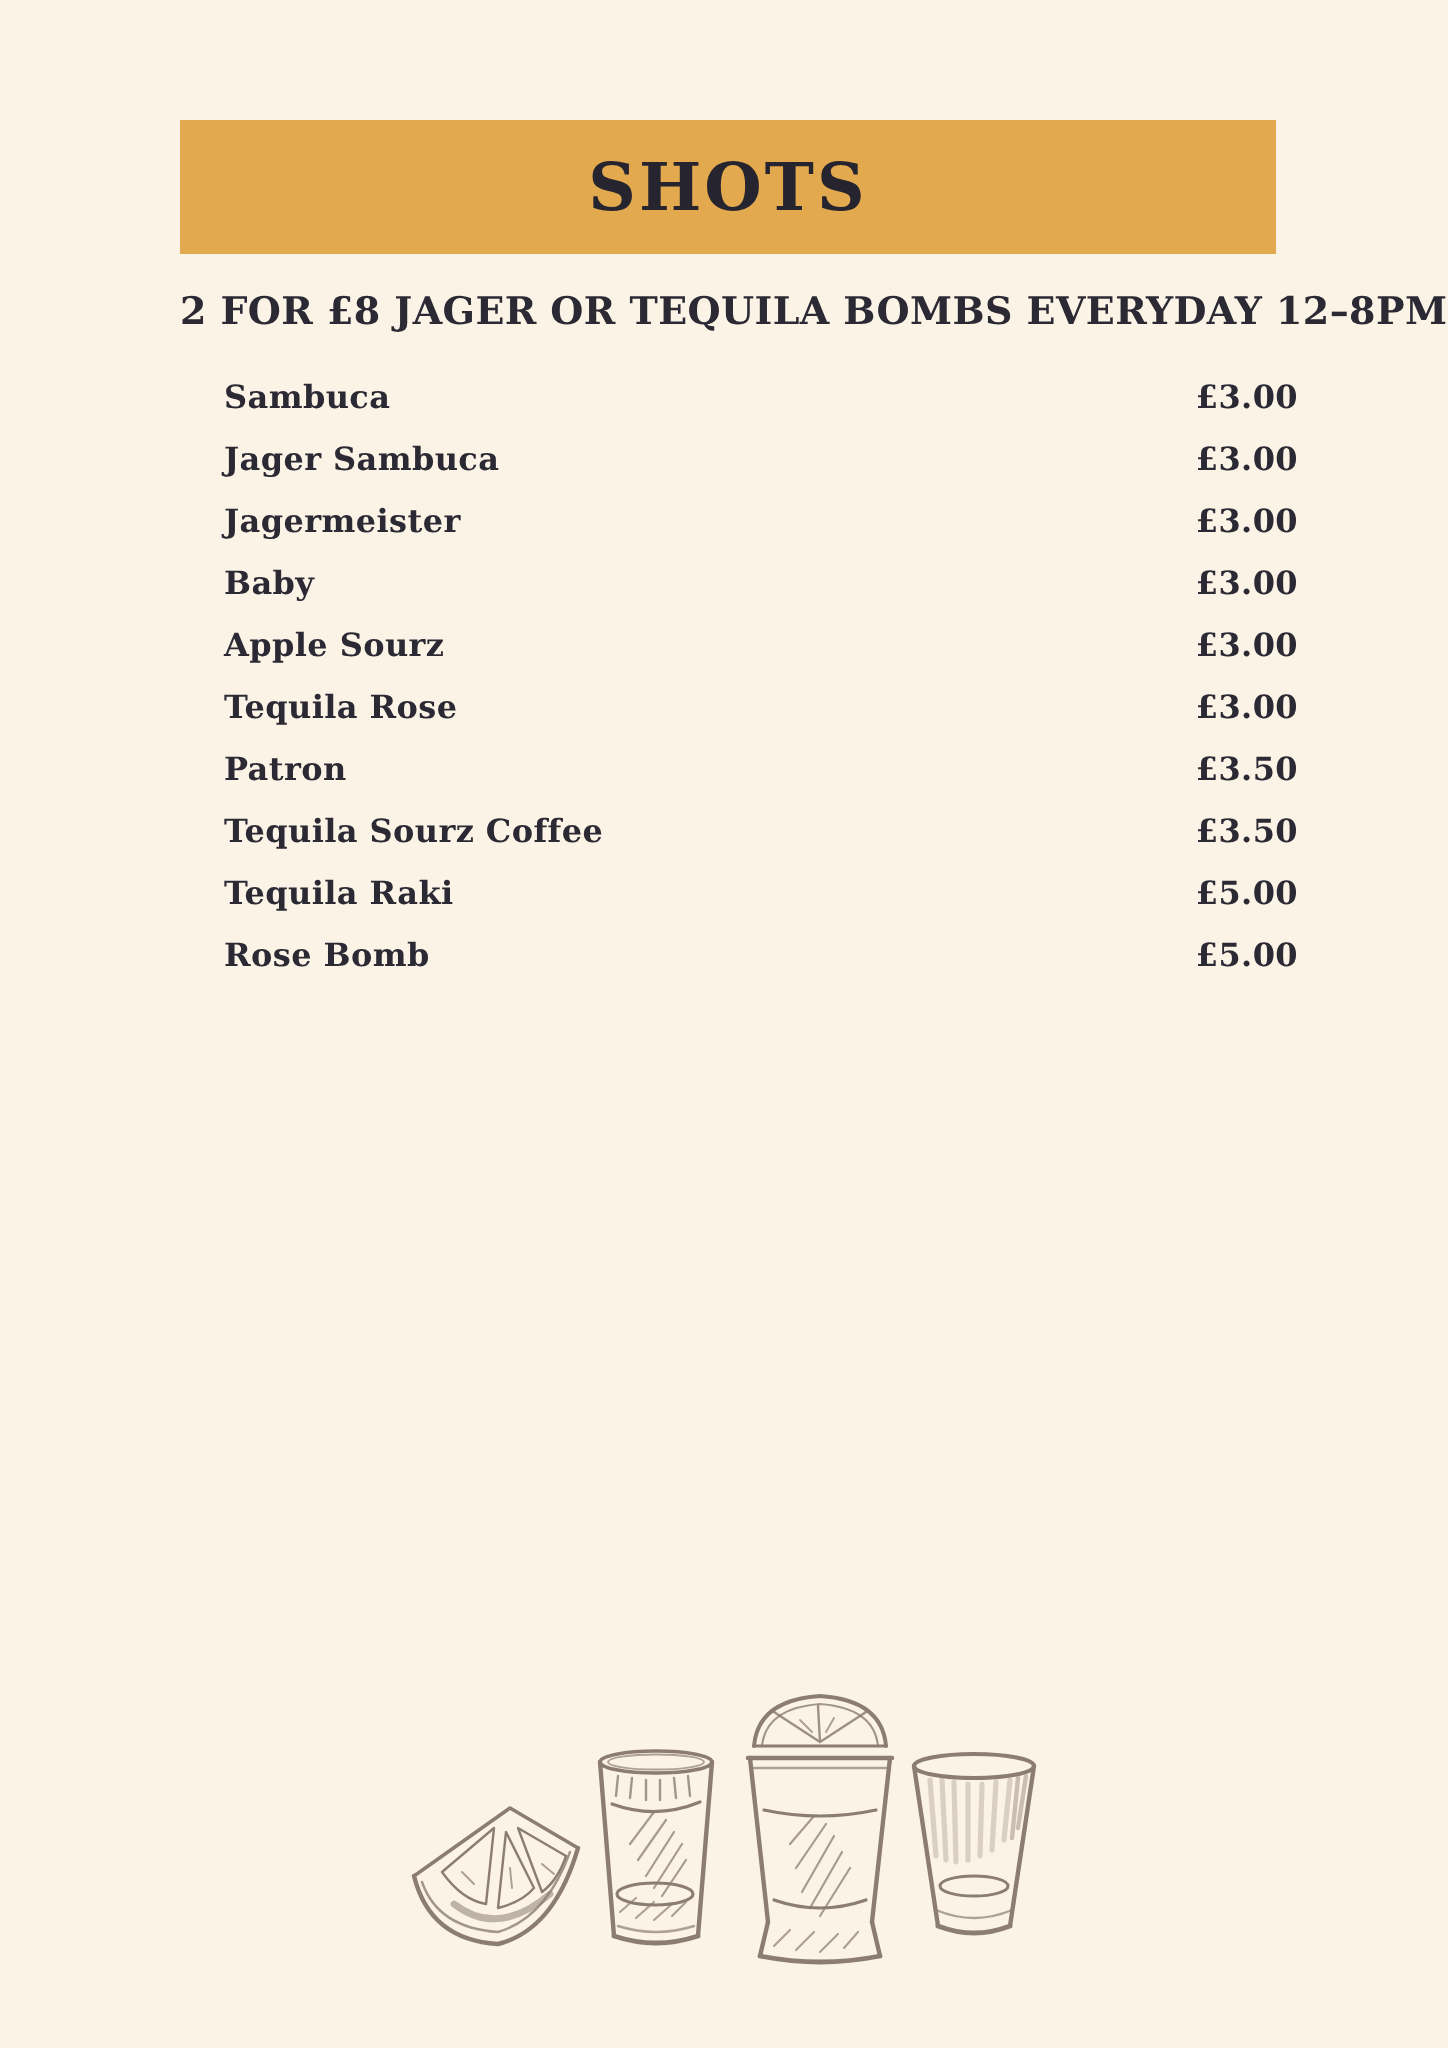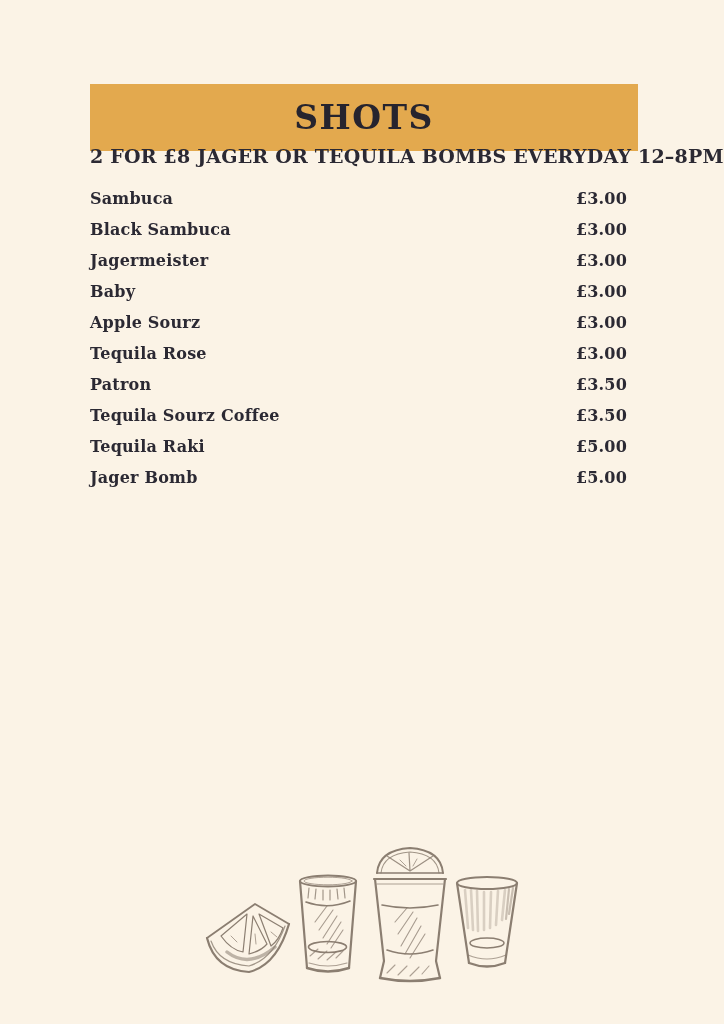--- a/index.html
+++ b/index.html
@@ -26,41 +26,40 @@
   .banner {
     position: absolute;
     left: 90px;
     top: 60px;
     width: 548px;
     height: 67px;
     background: var(--accent);
     display: flex;
     align-items: center;
     justify-content: center;
-    margin-top: 24px;
   }
   .banner h1 {
     font-size: 33px;
     font-weight: bold;
     letter-spacing: 1.5px;
     color: #26242E;
   }
   .promo {
     position: absolute;
     left: 90px;
     top: 145px;
     width: 548px;
     font-size: 19px;
     font-weight: bold;
     letter-spacing: 0.2px;
     white-space: nowrap;
   }
   .menu {
     position: absolute;
-    left: 90px;
+    left: 112px;
     top: 183px;
     width: 537px; 
   }
   .menu-row {
     height: 31px;
     display: flex;
     align-items: center;
     justify-content: space-between;
   }
   .item-name, .item-price {
@@ -88,21 +87,21 @@
   </header>
 
   <p class="promo">2 FOR £8 JAGER OR TEQUILA BOMBS EVERYDAY 12–8PM</p>
 
   <div class="menu">
       <div class="menu-row">
         <span class="item-name">Sambuca</span>
         <span class="item-price">£3.00</span>
       </div>
       <div class="menu-row">
-        <span class="item-name">Black Sambuca</span>
+        <span class="item-name">Jager Sambuca</span>
         <span class="item-price">£3.00</span>
       </div>
       <div class="menu-row">
         <span class="item-name">Jagermeister</span>
         <span class="item-price">£3.00</span>
       </div>
       <div class="menu-row">
         <span class="item-name">Baby</span>
         <span class="item-price">£3.00</span>
       </div>
@@ -120,21 +119,21 @@
       </div>
       <div class="menu-row">
         <span class="item-name">Tequila Sourz Coffee</span>
         <span class="item-price">£3.50</span>
       </div>
       <div class="menu-row">
         <span class="item-name">Tequila Raki</span>
         <span class="item-price">£5.00</span>
       </div>
       <div class="menu-row">
-        <span class="item-name">Jager Bomb</span>
+        <span class="item-name">Rose Bomb</span>
         <span class="item-price">£5.00</span>
       </div>
     </div>
 
   <div class="illustration">
     <svg viewBox="0 0 330 142" xmlns="http://www.w3.org/2000/svg">
       <g fill="none" stroke="currentColor" stroke-width="2" stroke-linecap="round" stroke-linejoin="round">
 
         <g>
           <path d="M10,96 L58,62 L92,82" stroke-width="1.8"></path>

